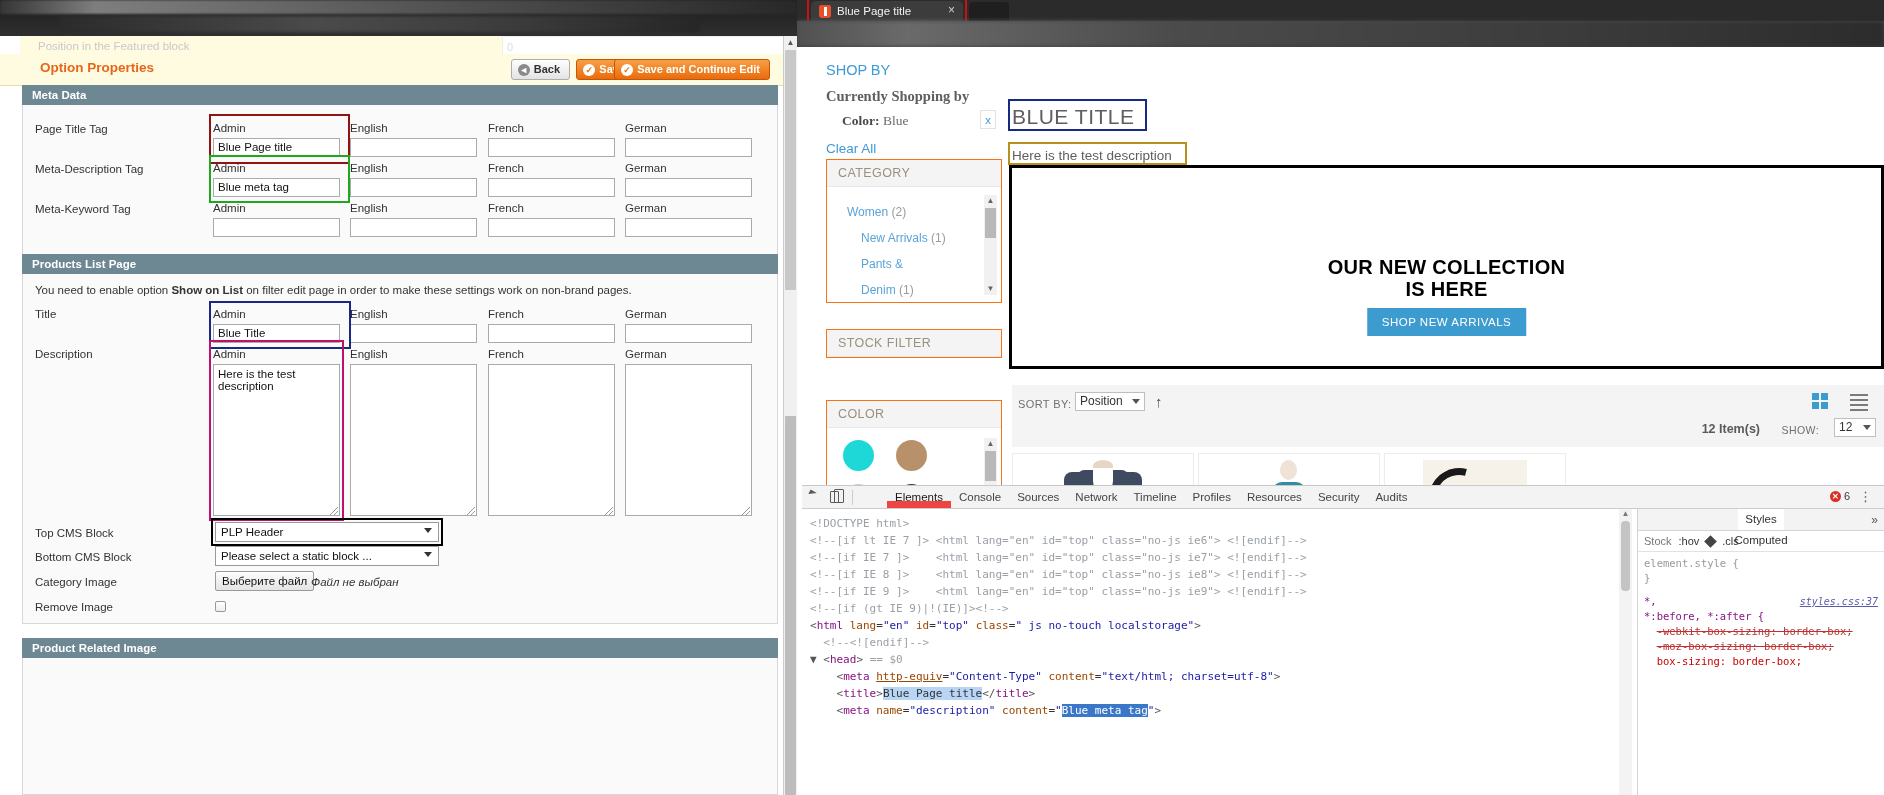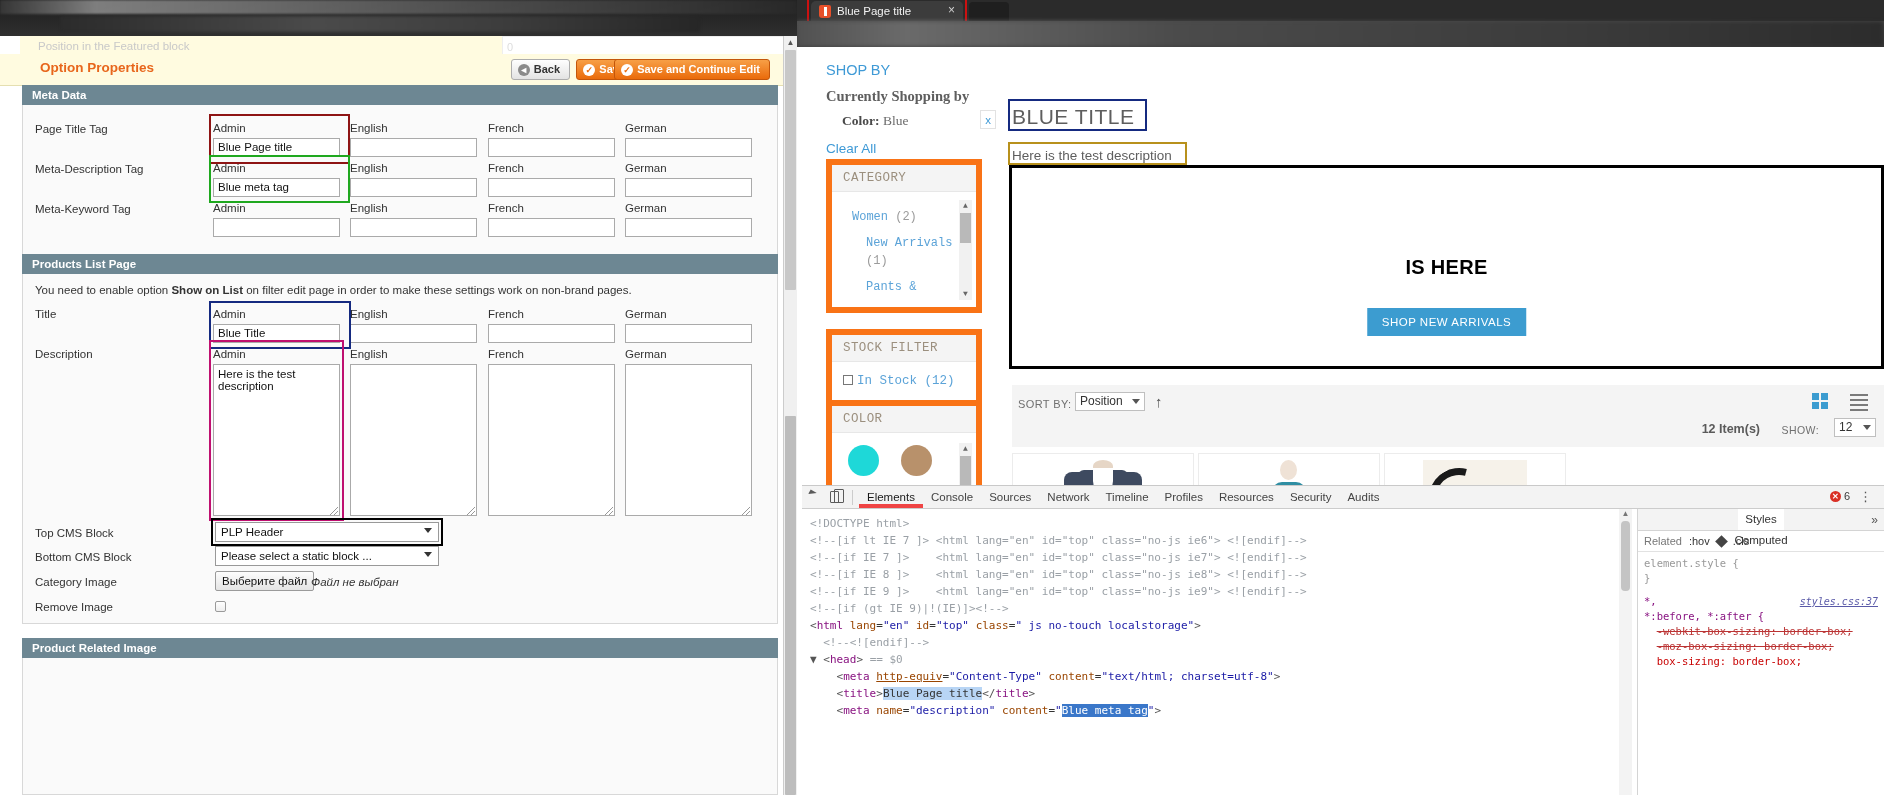--- a/index.html
+++ b/index.html
@@ -212,22 +212,22 @@
   }
   .curr-item b { color:#4a4a4a; }
   .curr-x {
     position:absolute; left:183px; top:63px; width:16px; height:19px;
     border:1px solid #e2e2e2; color:#3f9ad6; font-size:11.5px;
     text-align:center; line-height:18px; background:#fff;
   }
   .clear-all { position:absolute; left:29px; top:94px; color:#3f9ad6; font-size:13.5px; }
 
   .filter-block {
-    position:absolute; left:29px; width:156px;
-    border:6px solid #f97316; background:#fff;font-family:Liberation Mono, monospace;
+    position:absolute; left:29px; width:176px;
+    border:1px solid #f97316; background:#fff;
   }
   .filter-title {
     height:27px; background:#f4f4f4; border-bottom:1px solid #e7e7e7;
     color:#9b8f7e; font-size:12.5px; letter-spacing:.4px;
     line-height:27px; padding-left:11px;
   }
   .filter-body { position:relative; background:#fff; }
   .cat-scroll {
     position:relative; height:115px; overflow:hidden; padding:8px 0 0 0;
   }
@@ -375,21 +375,21 @@
     border:1.4px solid #5a5a5a; border-radius:1px;
   }
   .dt-device:after {
     content:""; position:absolute; left:3px; top:-3px; width:8px; height:12px;
     border:1.4px solid #5a5a5a; border-radius:1px;
   }
   .dt-sep { width:1px; height:15px; background:#ccc; margin:0 6px; }
   .dt-tab {
     font-size:11.5px; color:#444; padding:0 8px; height:22px; line-height:22px;
   }
-  .dt-tab.active { color:#1a1a1a; border-bottom:4px solid #ef4444; }
+  .dt-tab.active { color:#1a1a1a; border-bottom:7px solid #ef4444;margin-left:28px; }
   .dt-err {
     position:absolute; right:34px; top:4px; font-size:11px; color:#3a3a3a;
     display:flex; align-items:center; gap:3px;
   }
   .dt-err .dot {
     width:11px;height:11px;border-radius:50%;background:#d93025;color:#fff;
     font-size:8px;line-height:11px;text-align:center;font-weight:bold;
   }
   .dt-kebab { position:absolute; right:12px; top:4px; color:#555; font-size:13px; line-height:14px; letter-spacing:0; }
 
@@ -641,25 +641,20 @@
             <div class="up">▲</div>
             <div class="th"></div>
             <div class="dn">▼</div>
           </div>
         </div>
       </div>
     </div>
 
     <div class="filter-block" style="top:282px;">
       <div class="filter-title">STOCK FILTER</div>
-      <div class="filter-body">
-        <div class="stock-row">
-          <span class="cb"></span><span>In Stock (12)</span>
-        </div>
-      </div>
     </div>
 
     <div class="filter-block" style="top:353px; height:160px;">
       <div class="filter-title">COLOR</div>
       <div class="filter-body">
         <div class="color-swatches">
           <span class="sw" style="left:16px; top:12px; background:#1ed8d8;"></span>
           <span class="sw" style="left:69px; top:12px; background:#b8916b;"></span>
           <span class="sw" style="left:16px; top:56px; background:#c9c9c9;"></span>
           <span class="sw" style="left:69px; top:56px; background:#3a3a3a;"></span>
@@ -672,20 +667,21 @@
     </div>
 
     <div class="plp-title">BLUE TITLE</div>
     <div class="hl hl-navy" style="left:211px; top:52px; width:139px; height:32px;"></div>
 
     <div class="plp-desc">Here is the test description</div>
     <div class="hl hl-gold" style="left:211px; top:95px; width:179px; height:23px;"></div>
 
     <div class="cms-banner">
       <div class="banner-h">
+        <div>OUR NEW COLLECTION</div>
         <div>IS HERE</div>
       </div>
       <div class="banner-btn">SHOP NEW ARRIVALS</div>
     </div>
 
     <div class="toolbar">
       <span class="sortlbl">SORT BY:</span>
       <span class="sortsel">
         <span>Position</span>
         <span class="arrow"></span>
@@ -788,21 +784,21 @@
     <div class="th"></div>
   </div>
 
   <div id="dt-styles">
     <div class="sheadrow">
       <span class="stab active">Styles</span>
       <span class="stab">Computed</span>
       <span class="chev">»</span>
     </div>
     <div class="filterrow">
-      <span>Related</span>
+      <span>Stock</span>
       <span class="hov">:hov</span>
       <span class="dia"></span>
       <span class="hov">.cls</span>
     </div>
     <div class="cssblock"><span class="css-gray">element.style {</span>
 <span class="css-gray">}</span></div>
     <div class="cssblock"><span class="css-sel">*,</span><span class="css-src">styles.css:37</span>
 <span class="css-sel">*:before, *:after {</span>
   <span class="strike">-webkit-box-sizing: border-box;</span>
   <span class="strike">-moz-box-sizing: border-box;</span>

